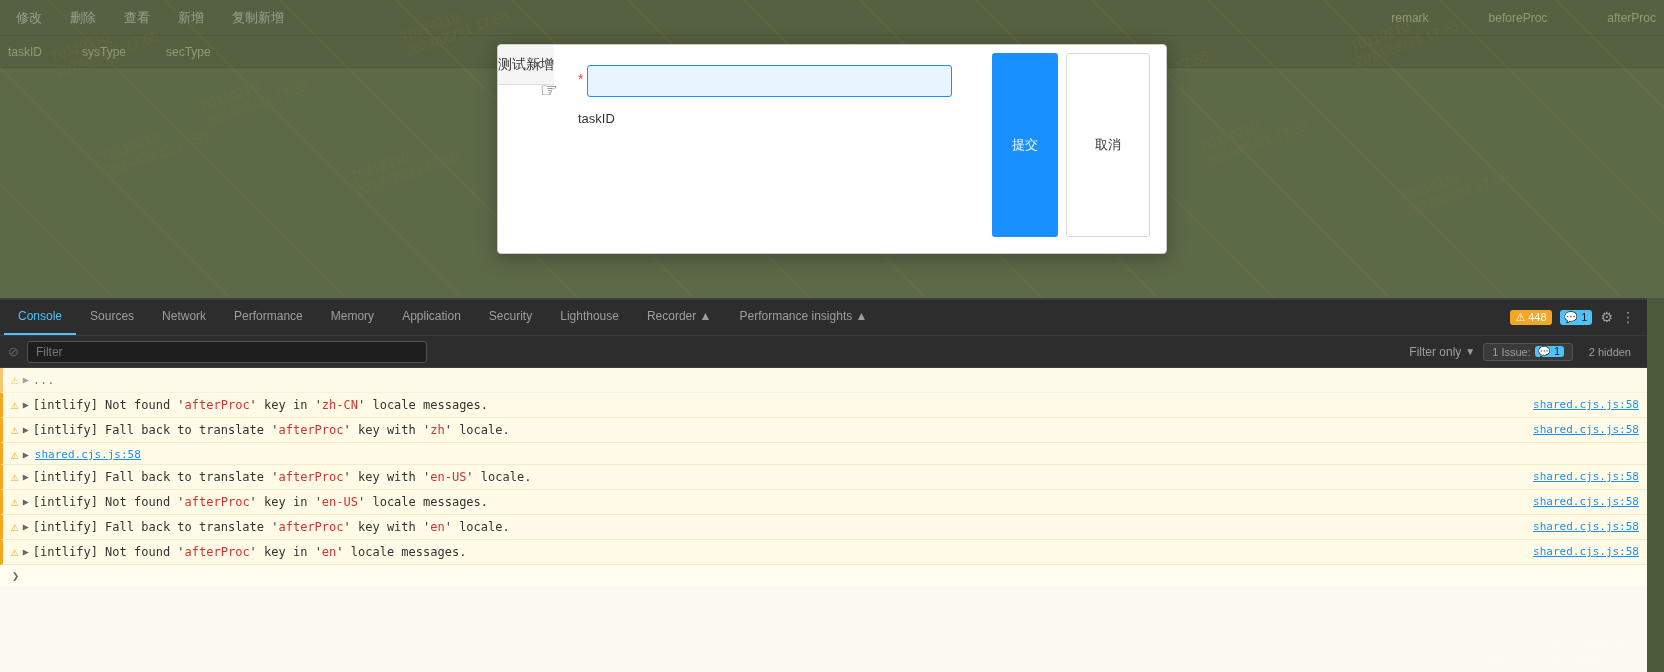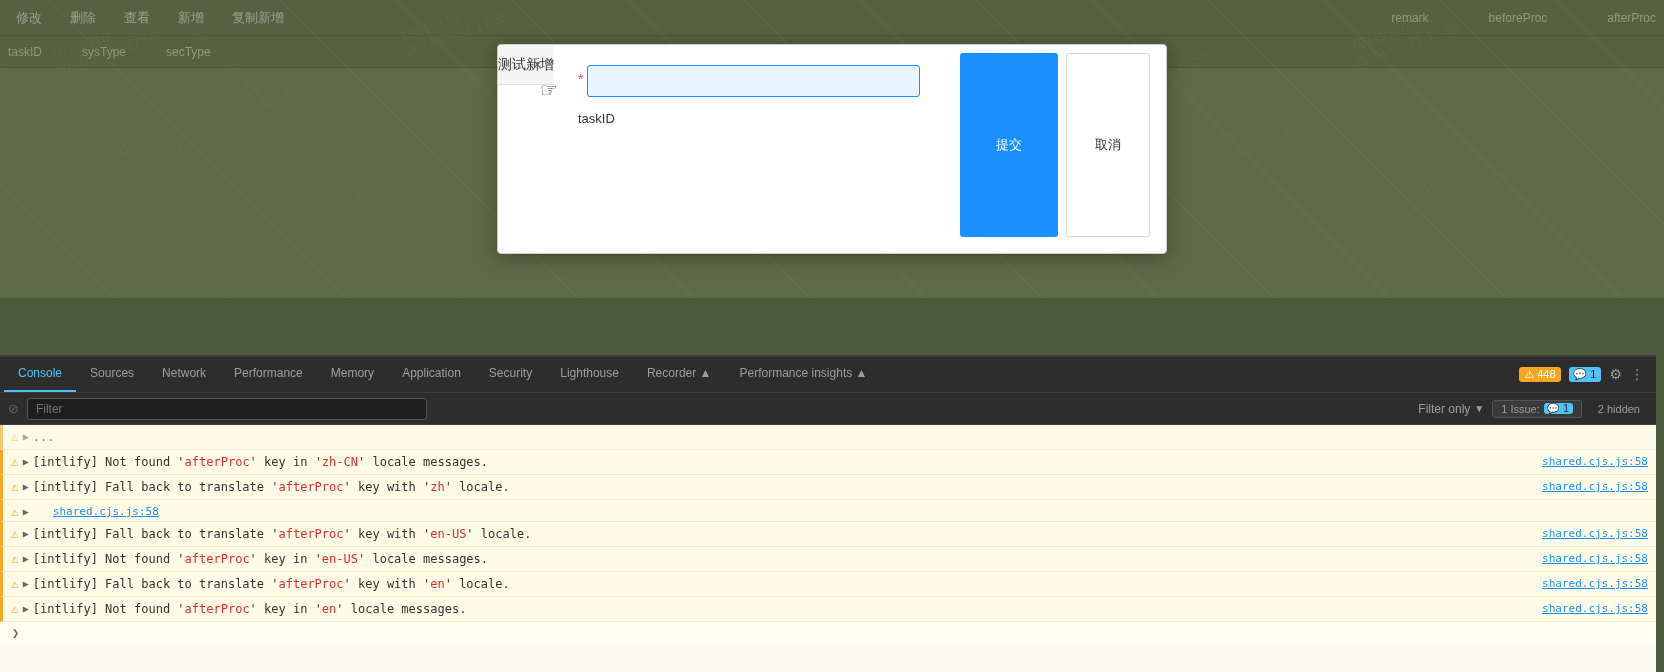--- a/index.html
+++ b/index.html
@@ -172,21 +172,21 @@
     }
 
     .modal-footer {
       display: flex;
       justify-content: flex-end;
       padding: 8px 16px 16px;
       gap: 8px;
     }
 
     .btn-submit {
-      padding: 5px 36px;
+      padding: 5px 20px;
       background: #1890ff;
       color: #fff;
       border: none;
       border-radius: 3px;
       font-size: 13px;
       cursor: pointer;
     }
 
     .btn-cancel {
       padding: 5px 28px;
@@ -194,22 +194,22 @@
       color: #333;
       border: 1px solid #d9d9d9;
       border-radius: 3px;
       font-size: 13px;
       cursor: pointer;
     }
 
     
     .devtools {
       position: absolute;
-      bottom: 0; left: 0; right: 8px;
-      height: 317px;
+      bottom: 0; left: 0; right: 17px;
+      height: 374px;
       background: #0f172a;
       border-top: 2px solid #3c3c3c;
     }
 
     .devtools-tabs {
       height: 36px;
       background: #2d2d2d;
       display: flex;
       align-items: flex-end;
       padding: 0 4px;
@@ -383,21 +383,21 @@
       font-size: 12px;
     }
 
     .log-text .highlight {
       color: #d63031;
     }
 
     .log-source {
       color: #1890ff;
       font-size: 11px;
-      margin-left: 20px;
+      margin-left: 2px;
       text-decoration: underline;
       cursor: pointer;
       white-space: nowrap;
       align-self: flex-start;
       padding-top: 3px;
     }
 
     .log-chevron-row {
       display: flex;
       align-items: center;

